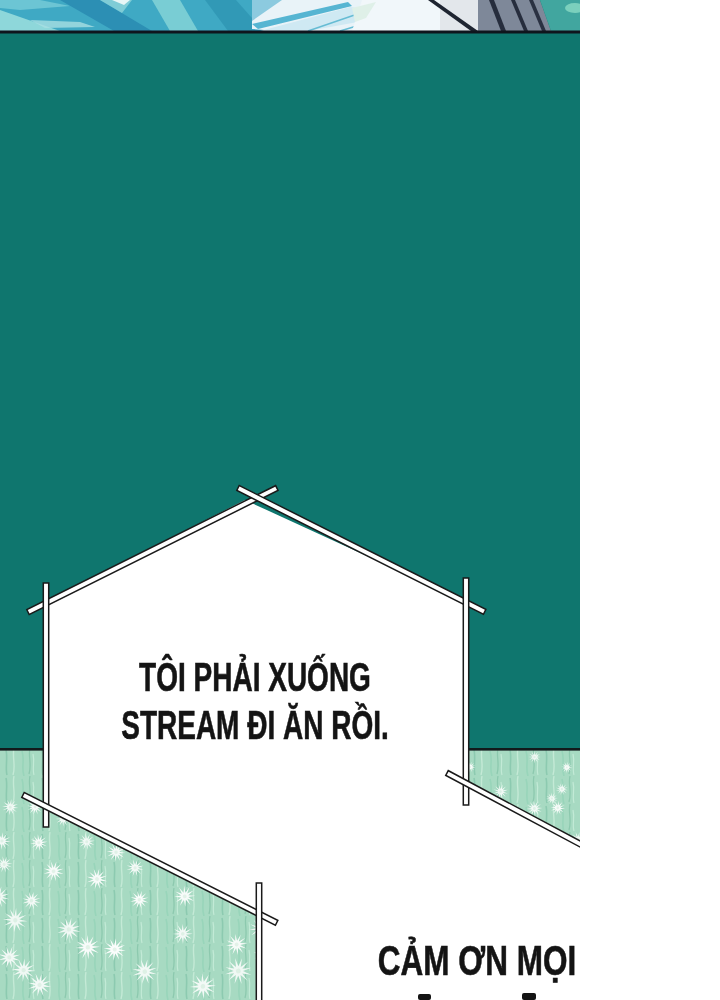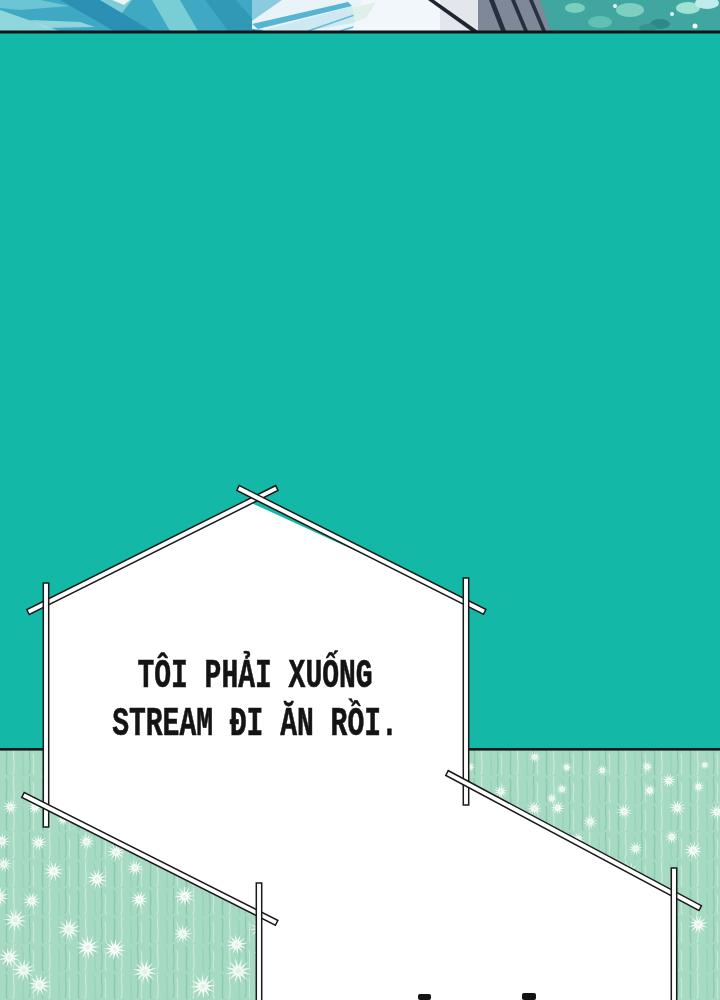--- a/index.html
+++ b/index.html
@@ -1,17 +1,17 @@
 <!DOCTYPE html>
 <html><head>
 <meta charset="utf-8">
 <style>
   html,body{margin:0;padding:0;background:#ffffff;}
-  .page{position:relative;width:720px;height:1000px;background:#14b8a6;overflow:hidden;
-        font-family:Liberation Mono, monospace;}
+  .page{position:relative;width:580px;height:1000px;background:#0f766e;overflow:hidden;
+        font-family:Liberation Sans, sans-serif;}
   .top-panel{position:absolute;left:0;top:0;width:720px;height:34px;z-index:5;}
   .field{position:absolute;left:0;top:748px;width:720px;height:252px;z-index:1;}
   .bubble-layer{position:absolute;left:0;top:0;width:720px;height:1000px;z-index:2;pointer-events:none;}
   .stick{fill:#ffffff;stroke:#1a1a1a;stroke-width:1.5;}
   .bubble-text{position:absolute;z-index:3;text-align:center;color:#141414;}
   .bubble-line{font-weight:bold;font-size:40px;line-height:48px;white-space:nowrap;
                transform:scaleX(0.70);transform-origin:50% 50%;
                -webkit-text-stroke:0.6px #141414;}
   #bubble2-text .bubble-line{font-size:42px;line-height:50px;transform:scaleX(0.75);}
   #bubble1-text{left:40px;top:653px;width:430px;}
@@ -243,17 +243,20 @@
     <g transform="translate(674,868) rotate(90)">
         <rect class="stick" x="0" y="-2.7" width="137" height="5.4"></rect>
       </g>
   </svg>
 
   <div class="bubble-text" id="bubble1-text">
     <div class="bubble-line">TÔI PHẢI XUỐNG</div>
     <div class="bubble-line">STREAM ĐI ĂN RỒI.</div>
   </div>
 
+  <div class="bubble-text" id="bubble2-text">
+    <div class="bubble-line">CẢM ƠN MỌI</div>
+  </div>
 
   <div class="frag" id="frag1"></div>
   <div class="frag" id="frag2"></div>
 
 </div>
 
 </body></html>

